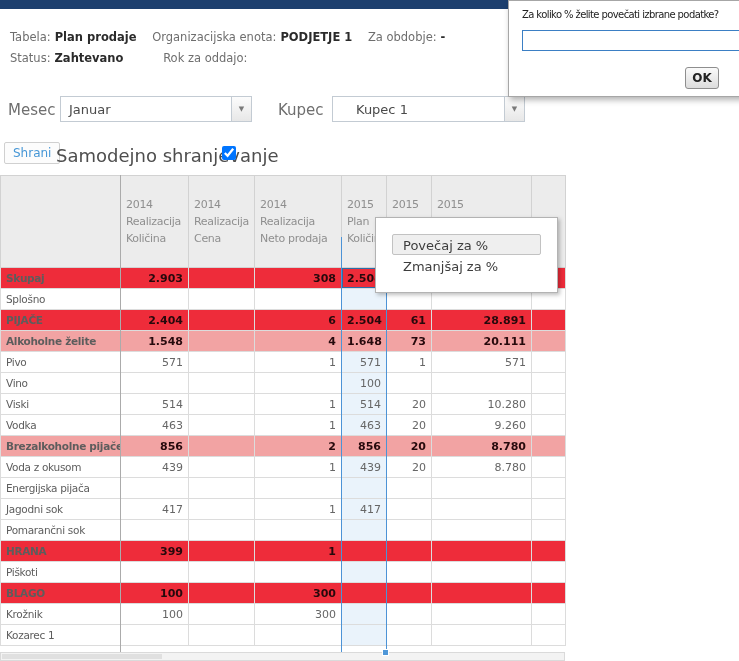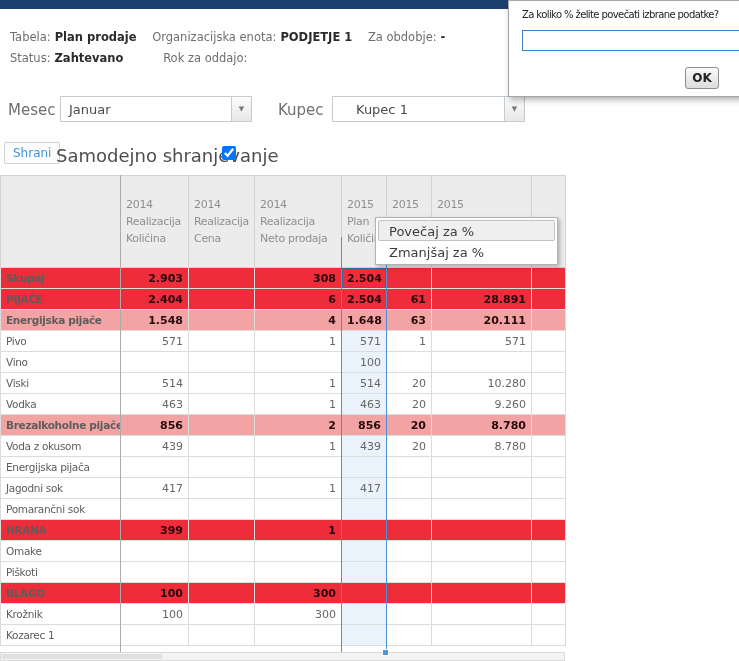--- a/index.html
+++ b/index.html
@@ -49,21 +49,21 @@
   tr.plain td.selcol { background:var(--selection-tint,#eaf3fb); }
   td.active { background:var(--selection,#4f97d8); color:#fff; box-shadow:inset 0 0 0 1px #2d6da8; }
 
   .vline { position:absolute; width:1px; z-index:2; }
   .divider { left:120px; top:175px; height:482px; background:#ababab; }
   .selL { left:341px; top:237px; height:415px; background:var(--selection-border,#4c93d6); }
   .selR { left:386px; top:237px; height:415px; background:var(--selection-border,#4c93d6); }
 
   
   .menu { position:absolute; left:375px; top:217px; width:183px; background:#fff; border:1px solid #b3b3b3;
-    box-shadow:2px 2px 4px rgba(0,0,0,.25); padding:2px; z-index:5; }
+    box-shadow:2px 2px 4px rgba(0,0,0,.25); padding:16px; z-index:5; }
   .menu .item { height:21px; line-height:21px; padding:0 10px; font-size:13px; color:#3d3d3d; border:1px solid transparent; }
   .menu .item.hl { background:#efefef; border-color:#c2c2c2; border-radius:2px; }
 
   
   .hscroll { position:absolute; left:0; top:652px; width:565px; height:9px; background:#f3f3f3; border:1px solid #dadada; z-index:3; }
   .hthumb { position:absolute; left:1px; top:1px; width:160px; height:5px; background:#e0e0e0; }
   .fillhandle { position:absolute; left:382px; top:649px; width:7px; height:7px;
     background:var(--selection,#4f97d8); border:1px solid #fff; z-index:6; }
 
   
@@ -171,37 +171,47 @@
       <tr class="red">
         <td class="lbl">Skupaj</td>
         <td>2.903</td>
         <td></td>
         <td>308</td>
         <td class="selcol active">2.504</td>
         <td></td>
         <td></td>
         <td></td>
       </tr>
+      <tr class="plain">
+        <td class="lbl">Splošno</td>
+        <td></td>
+        <td></td>
+        <td></td>
+        <td class="selcol"></td>
+        <td></td>
+        <td></td>
+        <td></td>
+      </tr>
       <tr class="red">
         <td class="lbl">PIJAČE</td>
         <td>2.404</td>
         <td></td>
         <td>6</td>
         <td class="selcol">2.504</td>
         <td>61</td>
         <td>28.891</td>
         <td></td>
       </tr>
       <tr class="pink">
-        <td class="lbl">Energijska pijače</td>
+        <td class="lbl">Alkoholne želite</td>
         <td>1.548</td>
         <td></td>
         <td>4</td>
         <td class="selcol">1.648</td>
-        <td>63</td>
+        <td>73</td>
         <td>20.111</td>
         <td></td>
       </tr>
       <tr class="plain">
         <td class="lbl">Pivo</td>
         <td>571</td>
         <td></td>
         <td>1</td>
         <td class="selcol">571</td>
         <td>1</td>
@@ -292,30 +302,20 @@
         <td class="lbl">HRANA</td>
         <td>399</td>
         <td></td>
         <td>1</td>
         <td class="selcol"></td>
         <td></td>
         <td></td>
         <td></td>
       </tr>
       <tr class="plain">
-        <td class="lbl">Omake</td>
-        <td></td>
-        <td></td>
-        <td></td>
-        <td class="selcol"></td>
-        <td></td>
-        <td></td>
-        <td></td>
-      </tr>
-      <tr class="plain">
         <td class="lbl">Piškoti</td>
         <td></td>
         <td></td>
         <td></td>
         <td class="selcol"></td>
         <td></td>
         <td></td>
         <td></td>
       </tr>
       <tr class="red">

